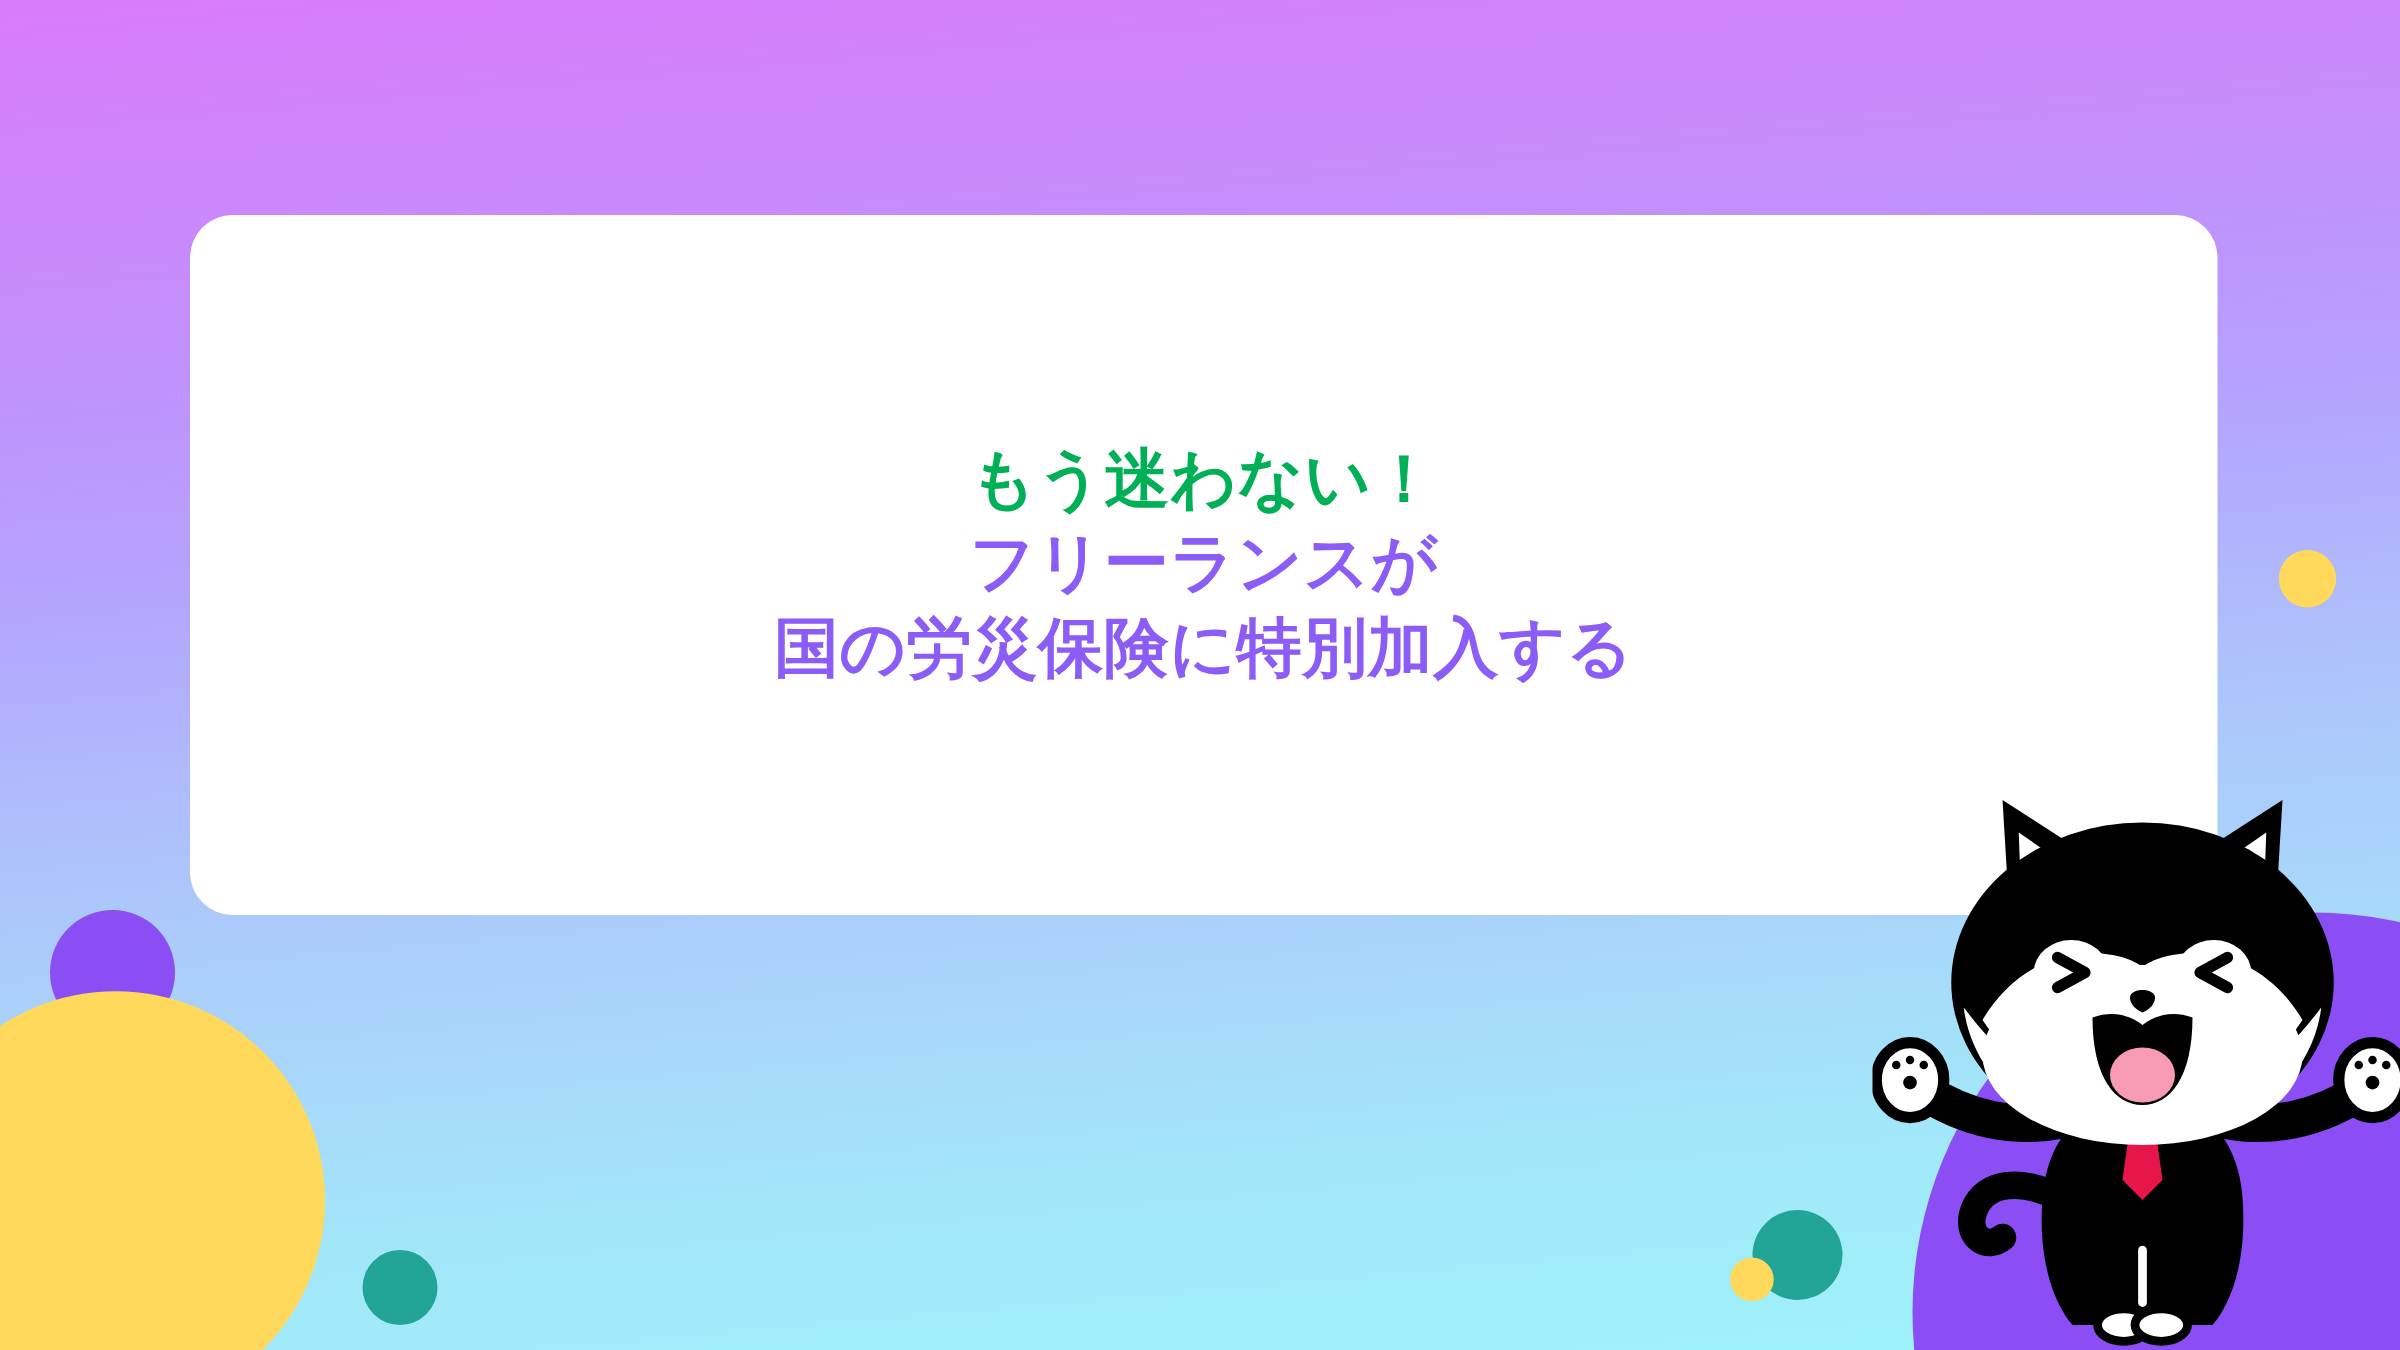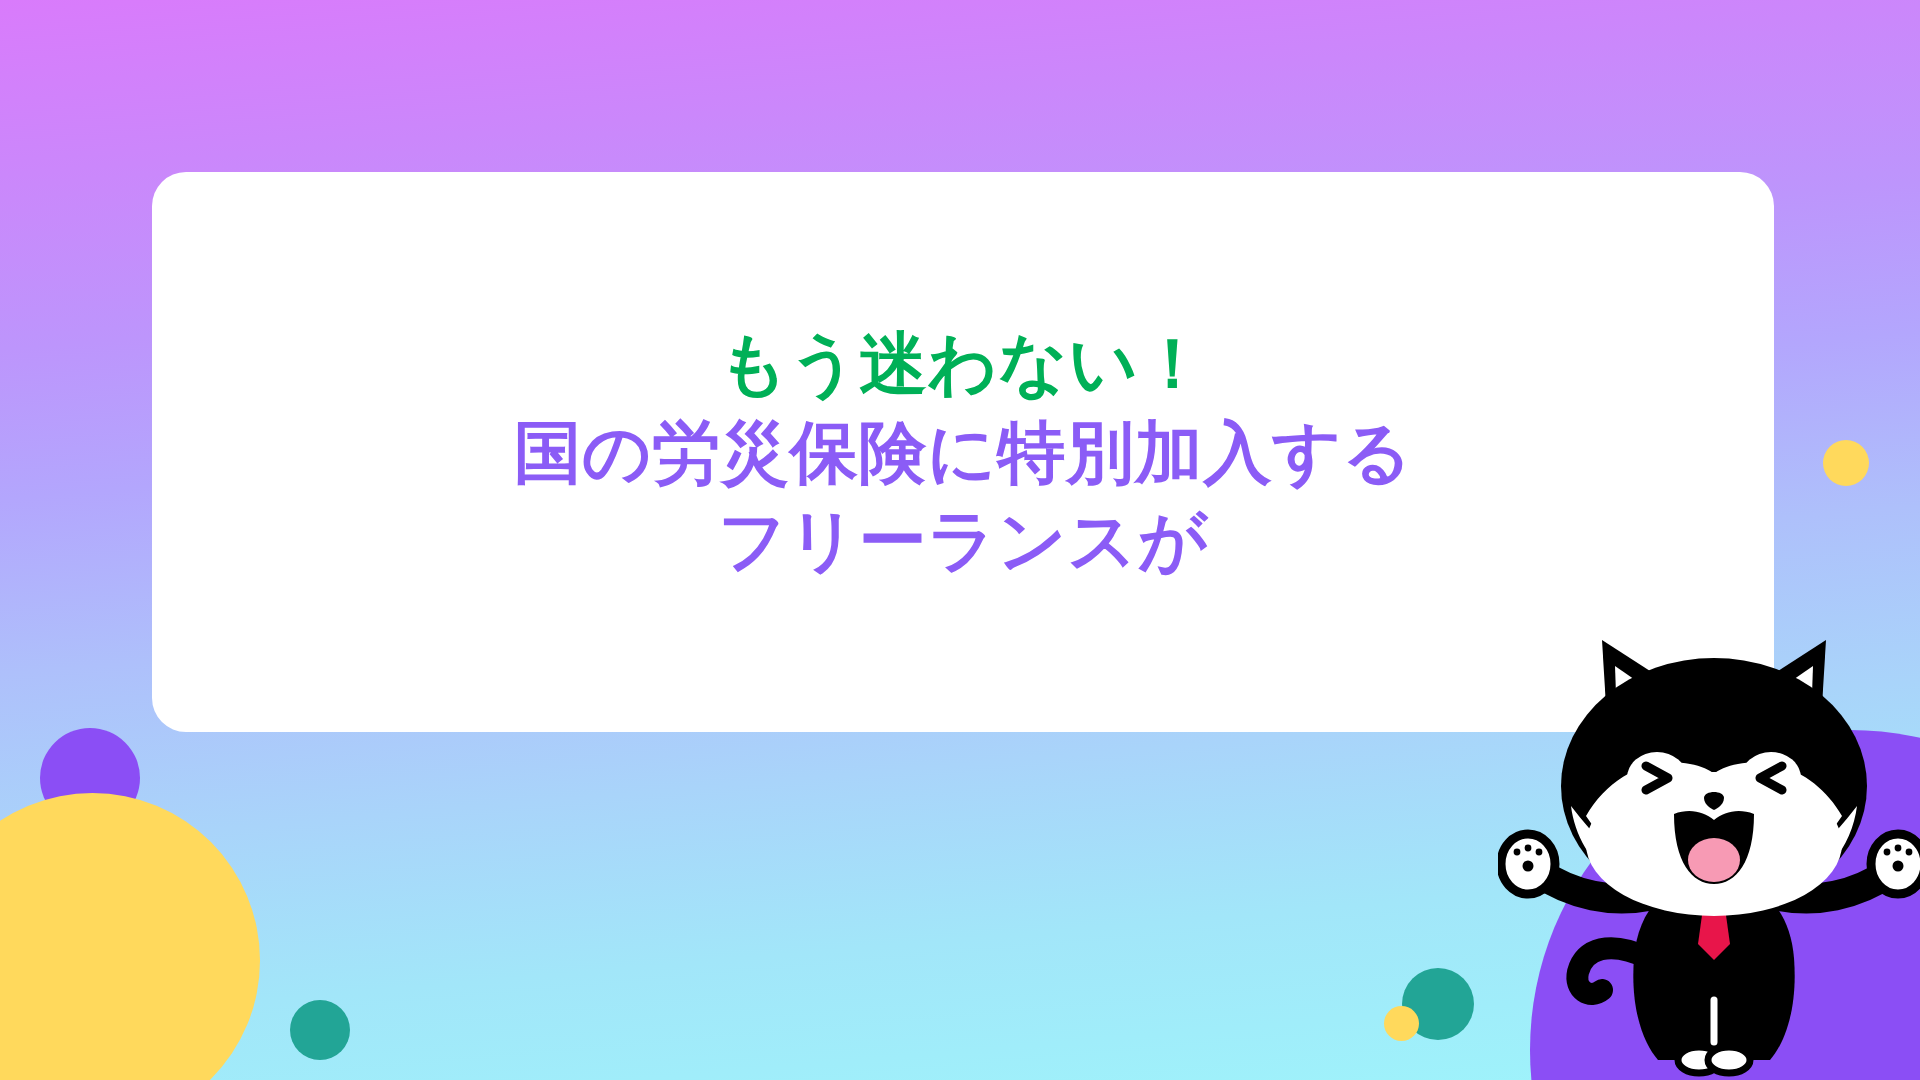--- a/index.html
+++ b/index.html
@@ -105,21 +105,21 @@
     flex-direction: column;
     align-items: center;
     justify-content: center;
     box-sizing: border-box;
     padding: 18px 40px;
   }
 
   .title-line {
     font-family: "Liberation Sans", "DejaVu Sans", sans-serif;
     font-weight: bold;
-    font-size: 68px;
+    font-size: 52px;
     line-height: 1.30;
     letter-spacing: 0.01em;
     white-space: nowrap;
     text-align: center;
   }
 
   .line-accent { color: #00b057; }
   .line-main   { color: #8b5cf6; }
 
   
@@ -140,22 +140,22 @@
   <div class="purple-blob"></div>
   <div class="blob circle-purple-left"></div>
   <div class="blob circle-yellow-big"></div>
   <div class="blob circle-teal-small"></div>
   <div class="blob circle-yellow-right-edge"></div>
   <div class="blob circle-teal-mid"></div>
   <div class="blob circle-yellow-mid"></div>
 
   <div id="title-card">
     <div class="title-line line-accent">もう迷わない！</div>
+    <div class="title-line line-main">フリーランスが</div>
     <div class="title-line line-main">国の労災保険に特別加入する</div>
-    <div class="title-line line-main">フリーランスが</div>
   </div>
 
   <div id="cat-mascot">
     <svg viewBox="0 0 430 452" xmlns="http://www.w3.org/2000/svg">
 
       <path d="M150 268 C115 275 75 268 40 244" stroke="#000000" stroke-width="30" stroke-linecap="round" fill="none"></path>
 
       <path d="M282 268 C317 275 357 268 392 244" stroke="#000000" stroke-width="30" stroke-linecap="round" fill="none"></path>
 
       <g>

